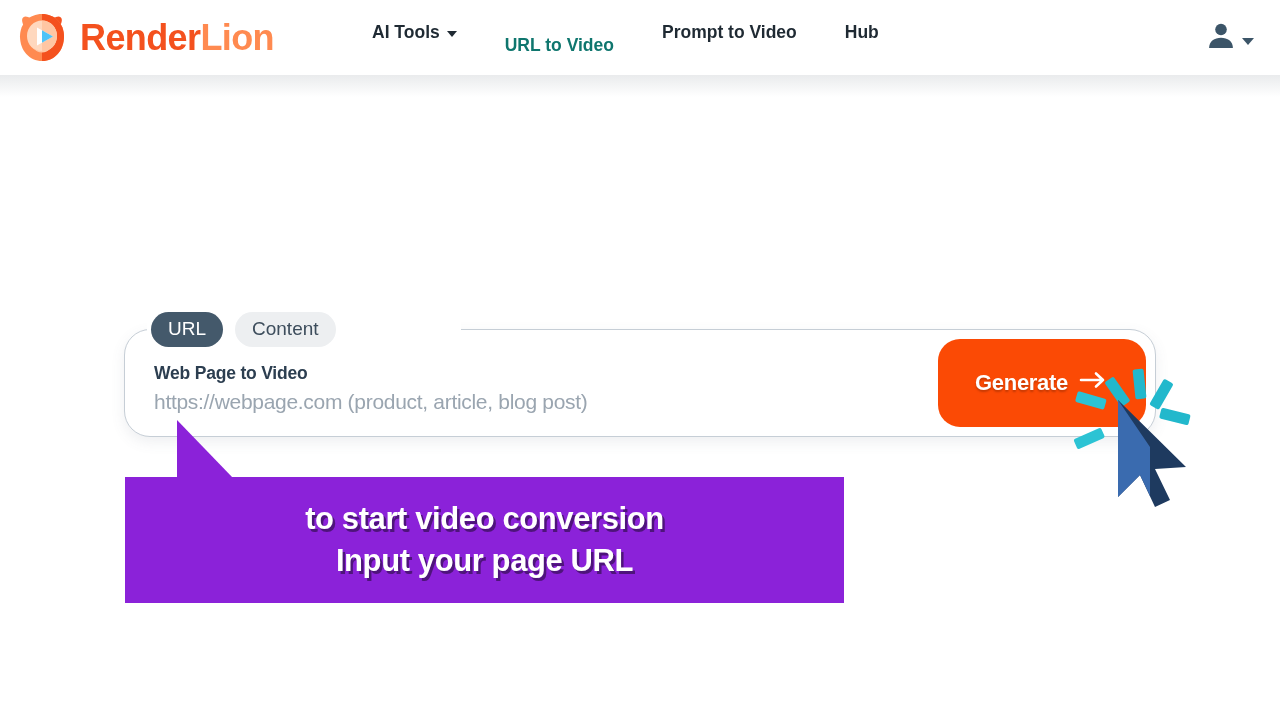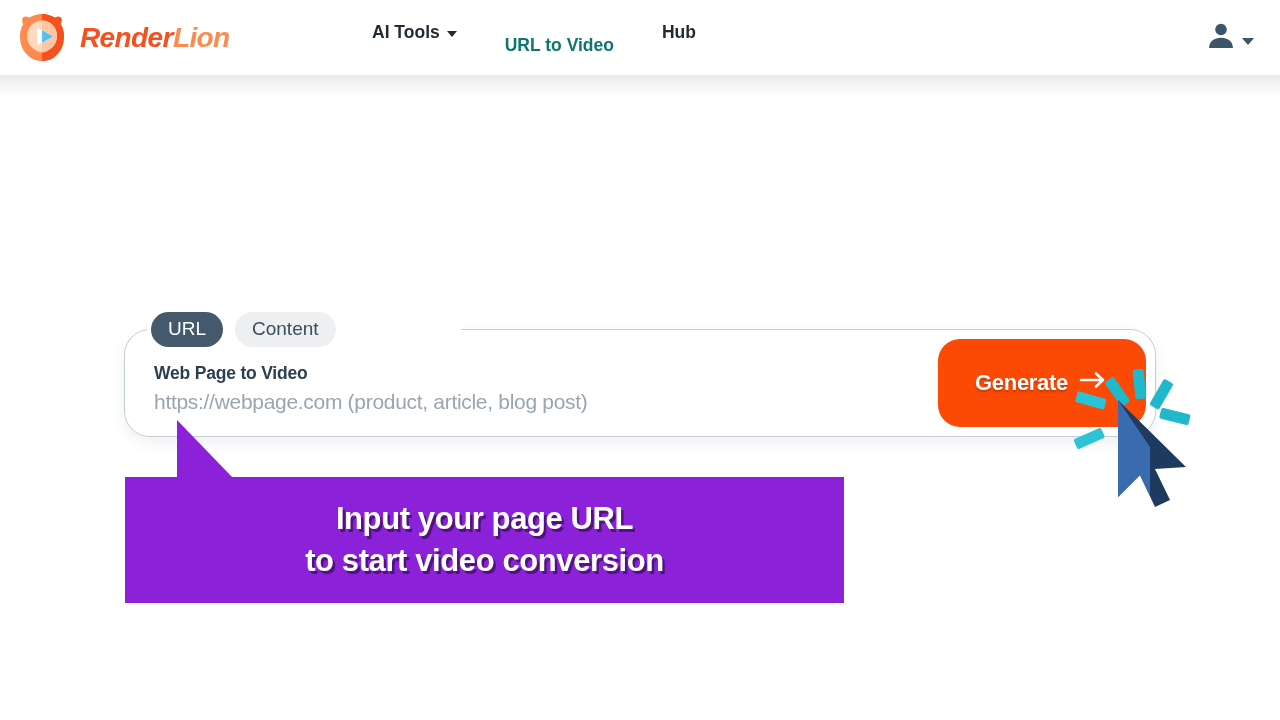--- a/index.html
+++ b/index.html
@@ -47,26 +47,25 @@
     align-items: center;
     gap: 10px;
   }
   #logo-mark {
     width: 56px;
     height: 56px;
     position: relative;
     flex: none;
   }
   #logo-text {
-    font-size: 28px;
+    font-size: 36px;
     font-weight: bold;
     letter-spacing: -0.6px;
     white-space: nowrap;
     line-height: 1;
-    font-style: italic;
   }
   #logo-text .w1 { color: #F4511E; }
   #logo-text .w2 { color: #FF8A50; }
 
   
   #nav {
     position: absolute;
     left: 372px;
     top: 0;
     height: 65px;
@@ -301,20 +300,23 @@
 
     <nav id="nav">
       <div class="nav-item">
         <span>AI Tools</span>
         <span class="caret"></span>
       </div>
       <div class="nav-item muted">
         <span>URL to Video</span>
       </div>
       <div class="nav-item">
+        <span>Prompt to Video</span>
+      </div>
+      <div class="nav-item">
         <span>Hub</span>
       </div>
     </nav>
 
     <div id="account">
       <span>
         <svg width="34" height="34" viewBox="0 0 24 24" aria-hidden="true">
           <circle cx="12" cy="7.4" r="4.1" fill="#3C5568"></circle>
           <path d="M3.6 20.5 C3.6 15.6 7.4 13.2 12 13.2 C16.6 13.2 20.4 15.6 20.4 20.5 Z" fill="#3C5568"></path>
         </svg>
@@ -343,22 +345,22 @@
         <svg width="30" height="20" viewBox="0 0 30 20" aria-hidden="true">
           <path d="M2 10 L24 10 M17 3.5 L24 10 L17 16.5" stroke="#ffffff" stroke-width="2.6" fill="none" stroke-linecap="round" stroke-linejoin="round"></path>
         </svg>
       </span>
     </button>
   </div>
 
   <div id="callout-tail"></div>
   <div id="callout">
     <div id="callout-text">
+      <div>to start video conversion</div>
       <div>Input your page URL</div>
-      <div>to start video conversion</div>
     </div>
   </div>
 
   <div id="cursor-layer">
     <svg width="170" height="170" viewBox="0 0 170 170" aria-hidden="true">
       <g>
         <rect x="52" y="22" width="11" height="30" rx="2" fill="#22B8CC" transform="rotate(-35 57 37)"></rect>
         <rect x="74" y="14" width="11" height="30" rx="2" fill="#22B8CC" transform="rotate(-6 79 29)"></rect>
         <rect x="96" y="24" width="11" height="30" rx="2" fill="#22B8CC" transform="rotate(30 101 39)"></rect>
         <rect x="16" y="40" width="30" height="11" rx="2" fill="#2CC3D4" transform="rotate(16 31 45)"></rect>

